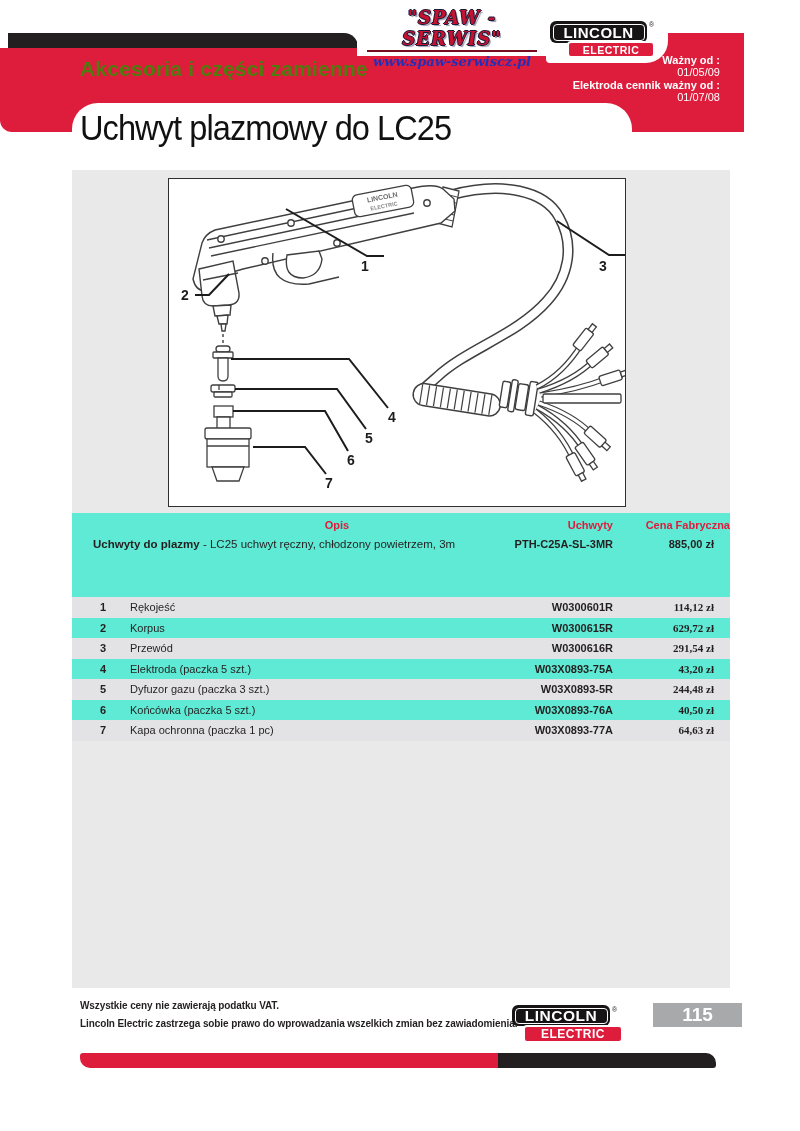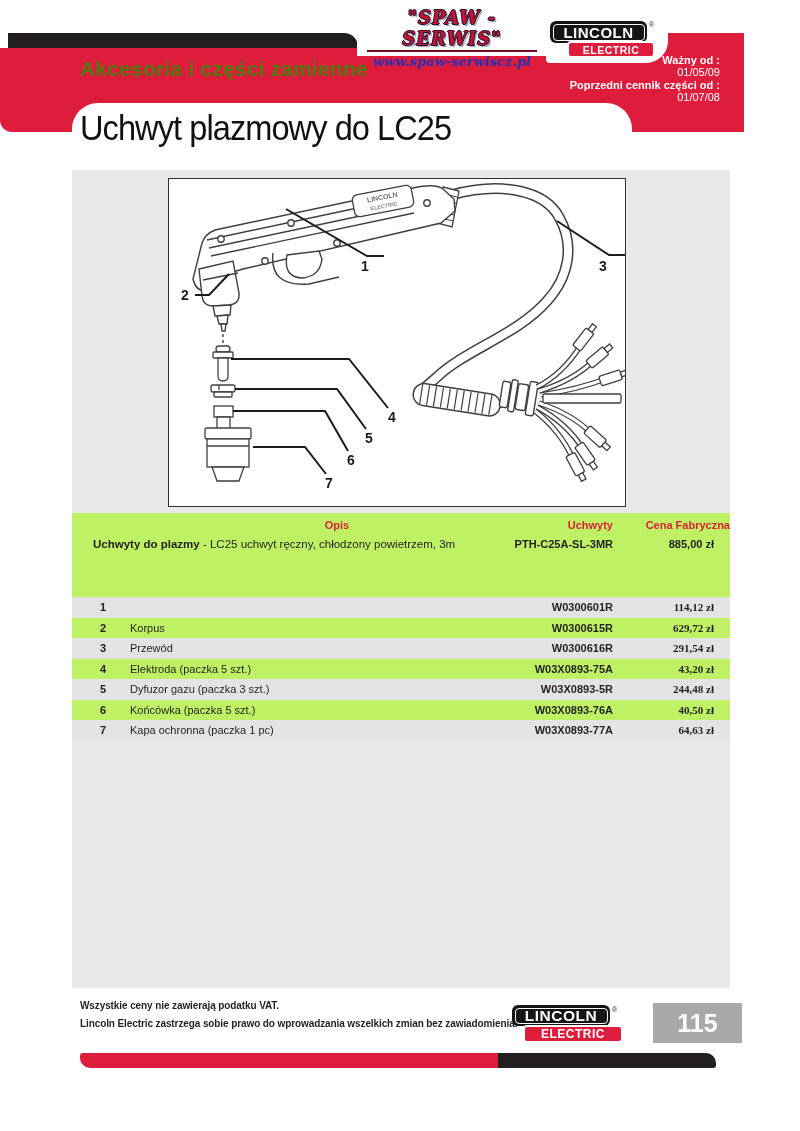--- a/index.html
+++ b/index.html
@@ -45,21 +45,21 @@
   #page-title{left:80px;top:108px;font-size:35px;color:#111;letter-spacing:-1px;z-index:3;
     transform:scaleX(.93);transform-origin:left top;white-space:nowrap;}
 
   
   #panel{left:72px;top:170px;width:658px;height:818px;background:#e9e9ea;}
   #diagram-box{position:absolute;left:96px;top:8px;width:456px;height:327px;background:#fff;border:1.5px solid #2f2f2f;}
   #diagram-box svg{display:block;width:100%;height:100%;}
   .callout-num{font-family:"Liberation Sans",sans-serif;font-size:14px;font-weight:bold;fill:#1c1c1c;}
 
   
-  #table-zone{position:absolute;left:0;top:343px;width:658px;height:228px;background:#bef264;font-size:11px;}
+  #table-zone{position:absolute;left:0;top:343px;width:658px;height:228px;background:#5eead4;font-size:11px;}
   #table-zone .rowline{position:absolute;width:100%;}
   .h-opis{position:absolute;left:230px;width:70px;text-align:center;color:#de1c3c;font-weight:bold;}
   .h-indeks{position:absolute;left:440px;width:101px;text-align:right;color:#de1c3c;font-weight:bold;}
   .h-cena{position:absolute;left:480px;width:178px;text-align:right;color:#de1c3c;font-weight:bold;}
   .p-name{position:absolute;left:21px;width:430px;font-size:11.5px;}
   .p-name b{font-weight:bold;}
   .p-indeks{position:absolute;left:440px;width:101px;text-align:right;font-weight:bold;}
   .p-cena{position:absolute;left:480px;width:162px;text-align:right;font-weight:bold;}
   .t-section{position:absolute;top:50px;width:100%;text-align:center;color:#de1c3c;font-weight:bold;font-size:13px;}
   #parts{position:absolute;top:84px;left:0;width:658px;}
@@ -71,21 +71,21 @@
   .part-row .cena{position:absolute;left:480px;width:162px;text-align:right;font-weight:bold;font-family:Liberation Serif, serif;}
 
   
   #footer-line1{left:80px;top:1000px;font-size:10px;font-weight:bold;letter-spacing:-.1px;}
   #footer-line2{left:80px;top:1018px;font-size:10px;font-weight:bold;letter-spacing:-.1px;}
   #footer-logo{left:510px;top:1004px;width:135px;height:42px;}
   #footer-logo .lin-black{left:2px;top:1px;width:98px;height:21px;}
   #footer-logo .lin-black-inner{font-size:15.5px;letter-spacing:.5px;}
   #footer-logo .lin-red{left:13px;top:21px;width:100px;height:18px;font-size:12px;letter-spacing:.5px;}
   #footer-logo .lin-reg{left:102px;top:2px;}
-  #page-box{left:653px;top:1003px;width:89px;height:40px;background:#a7a9ab;color:#fff;font-size:25px;font-weight:bold;
+  #page-box{left:653px;top:1003px;width:89px;height:24px;background:#a7a9ab;color:#fff;font-size:19px;font-weight:bold;
     display:flex;align-items:center;justify-content:center;}
   #bottom-bar{left:80px;top:1053px;width:636px;height:15px;display:flex;}
   #bottom-bar .bar-red{width:418px;background:#de1c3c;border-radius:3px 0 0 10px;}
   #bottom-bar .bar-black{flex:1;background:#231f20;border-radius:0 10px 3px 0;}
 </style>
 </head>
 <body>
 
 <div class="abs" id="black-bar"></div>
 <div class="abs" id="red-band"></div>
@@ -103,21 +103,21 @@
       <div class="lin-black-inner">LINCOLN</div>
     </div>
     <div class="lin-reg">®</div>
     <div class="lin-red">ELECTRIC</div>
   </div>
 </div>
 
 <div class="abs" id="dates">
   <div class="lbl">Ważny od :</div>
   <div>01/05/09</div>
-  <div class="lbl">Poprzedni cennik części od :</div>
+  <div class="lbl">Elektroda cennik ważny od :</div>
   <div>01/07/08</div>
 </div>
 
 <div class="abs" id="section-title">Akcesoria i części zamienne</div>
 
 <div class="abs" id="title-box"></div>
 <div class="abs" id="page-title">Uchwyt plazmowy do LC25</div>
 
 <div class="abs" id="panel">
 
@@ -293,20 +293,21 @@
     </div>
     <div class="rowline" style="top:25px;">
       <span class="p-name"><b>Uchwyty do plazmy</b><span> - LC25 uchwyt ręczny, chłodzony powietrzem, 3m</span></span>
       <span class="p-indeks">PTH-C25A-SL-3MR</span>
       <span class="p-cena">885,00 zł</span>
     </div>
 
     <div id="parts">
       <div class="part-row">
         <span class="no">1</span>
+        <span class="opis">Rękojeść</span>
         <span class="indeks">W0300601R</span>
         <span class="cena">114,12 zł</span>
       </div>
       <div class="part-row">
         <span class="no">2</span>
         <span class="opis">Korpus</span>
         <span class="indeks">W0300615R</span>
         <span class="cena">629,72 zł</span>
       </div>
       <div class="part-row">

